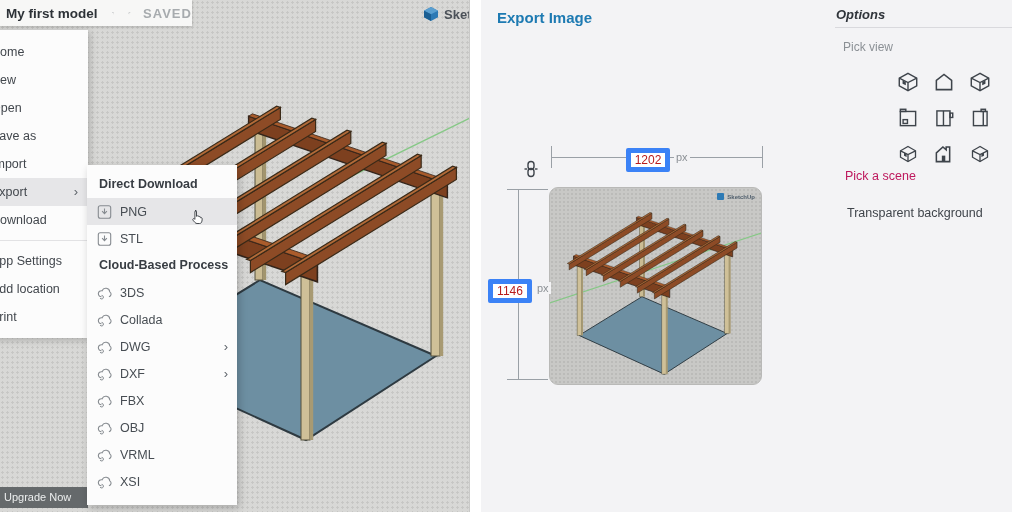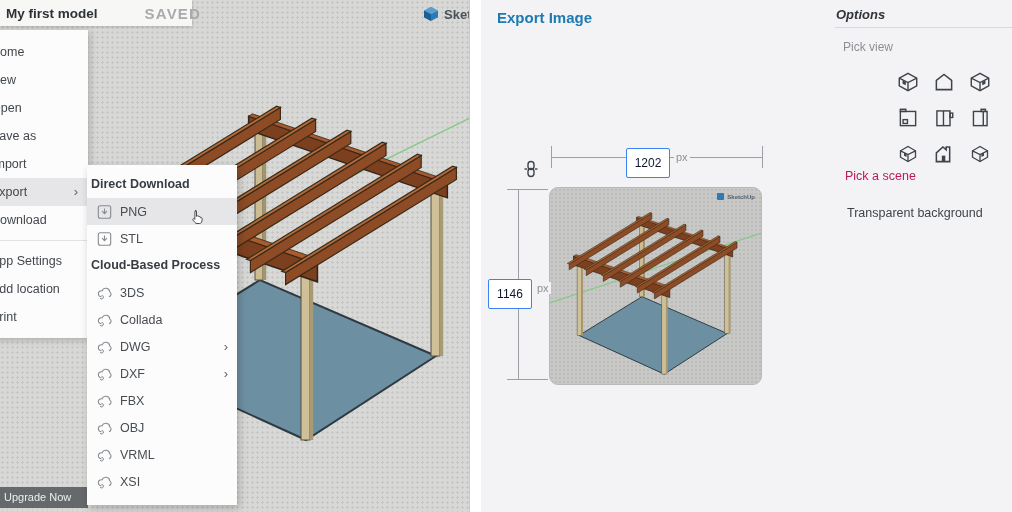--- a/index.html
+++ b/index.html
@@ -13,50 +13,50 @@
     background-size:5px 5px; border-right:1px solid #c9c9c7; }
   .canvas-svg { position:absolute; left:0; top:0; }
 
   .sk-logo-center { position:absolute; left:423px; top:6px; display:flex; align-items:center; gap:5px; white-space:nowrap; }
   .sk-logo-center .logo-text { font-size:13px; font-weight:bold; color:#4b5158; }
 
   .titlebar { position:absolute; left:0; top:0; width:192px; height:26px; background:#f7f7f6;
     box-shadow:0 1px 3px rgba(0,0,0,.18); display:flex; align-items:center; z-index:3; }
   .titlebar .doc-title { font-size:13.5px; font-weight:bold; color:#2d3237; margin-left:6px; white-space:nowrap; }
   .tb-icon { width:16px; height:14px; margin-left:14px; cursor:pointer; }
-  .saved-label { font-size:15px; font-weight:bold; letter-spacing:.08em; color:#a7abae; margin-left:19px;text-align:center; }
+  .saved-label { font-size:13px; font-weight:bold; letter-spacing:.08em; color:#a7abae; margin-left:12px;text-align:center; }
 
   .main-menu { position:absolute; left:-21px; top:30px; width:109px; background:#fcfcfc;
     box-shadow:2px 2px 7px rgba(0,0,0,.20); padding:8px 0 7px 0; z-index:3; }
   .menu-row { position:relative; height:28px; line-height:28px; padding-left:12px; font-size:12.5px; color:#42474d; cursor:pointer; white-space:nowrap; }
   .menu-row.highlight { background:#e6e6e8; }
   .menu-sep { height:1px; background:#e2e2e4; margin:6px 0; }
   .menu-chev { position:absolute; right:10px; top:0; font-size:13px; color:#5e646a; }
 
   .submenu { position:absolute; left:87px; top:165px; width:150px; background:#fcfcfc;
     box-shadow:2px 3px 8px rgba(0,0,0,.22); padding:6px 0 10px 0; z-index:4; }
-  .sub-header { height:27px; line-height:27px; padding-left:4px; font-size:12.5px; font-weight:bold; color:#383d43; white-space:nowrap; }
+  .sub-header { height:27px; line-height:27px; padding-left:12px; font-size:12.5px; font-weight:bold; color:#383d43; white-space:nowrap; }
   .sub-row { position:relative; height:27px; display:flex; align-items:center; padding-left:8px; font-size:12.5px; color:#474d53; cursor:pointer; white-space:nowrap; }
   .sub-row.highlight { background:#e6e6e8; }
   .sub-row .row-icon { width:15px; height:14px; margin:0 8px 0 2px; flex:0 0 auto; }
   .sub-chev { position:absolute; right:9px; font-size:13px; color:#5e646a; }
 
   .upgrade-btn { position:absolute; left:0; top:487px; width:88px; height:21px; background:#65696b;
     color:#eceeee; font-size:11px; line-height:21px; padding-left:4px; z-index:3; cursor:pointer; white-space:nowrap; }
 
   .hand-cursor { position:absolute; left:190px; top:209px; z-index:6; }
 
   
   .export-panel { position:absolute; left:481px; top:0; width:531px; height:512px; background:#f3f3f5; overflow:hidden; }
   .export-title { position:absolute; left:16px; top:9px; font-size:15px; font-weight:bold; color:#1d7ab2; }
 
   .dim-hline { position:absolute; background:#9aa0a6; height:1px; }
   .dim-vline { position:absolute; background:#9aa0a6; width:1px; }
-  .dim-input { position:absolute; width:44px; height:30px; border:1px solid #3b82f6; background:#fff; border-radius:2px;
-    font-family:"Liberation Sans",sans-serif; font-size:12px; color:#0f172a; text-align:center; z-index:2; }
+  .dim-input { position:absolute; width:44px; height:24px; border:5px solid #3b82f6; background:#fff; border-radius:2px;
+    font-family:"Liberation Sans",sans-serif; font-size:12px; color:#b91c1c; text-align:center; z-index:2; }
   .dim-unit { position:absolute; font-size:11px; color:#8b9095; background:#f3f3f5; padding:0 2px; z-index:2;text-align:right; }
   .link-icon { position:absolute; left:43px; top:160px; }
 
   .preview-box { position:absolute; left:68px; top:187px; width:213px; height:198px; border-radius:9px;
     background-color:#c8c8c6;
     background-image:radial-gradient(rgba(90,90,90,.12) 1px, transparent 1.1px);
     background-size:4px 4px; border:1px solid #b9b9b7; overflow:hidden; }
   .preview-wm { position:absolute; right:6px; top:5px; display:flex; align-items:center; gap:3px; }
   .preview-wm .wm-text { font-size:6px; font-weight:bold; color:#51606e; }
   .wm-cube { width:7px; height:7px; background:#2d7ab5; border-radius:1px; }

